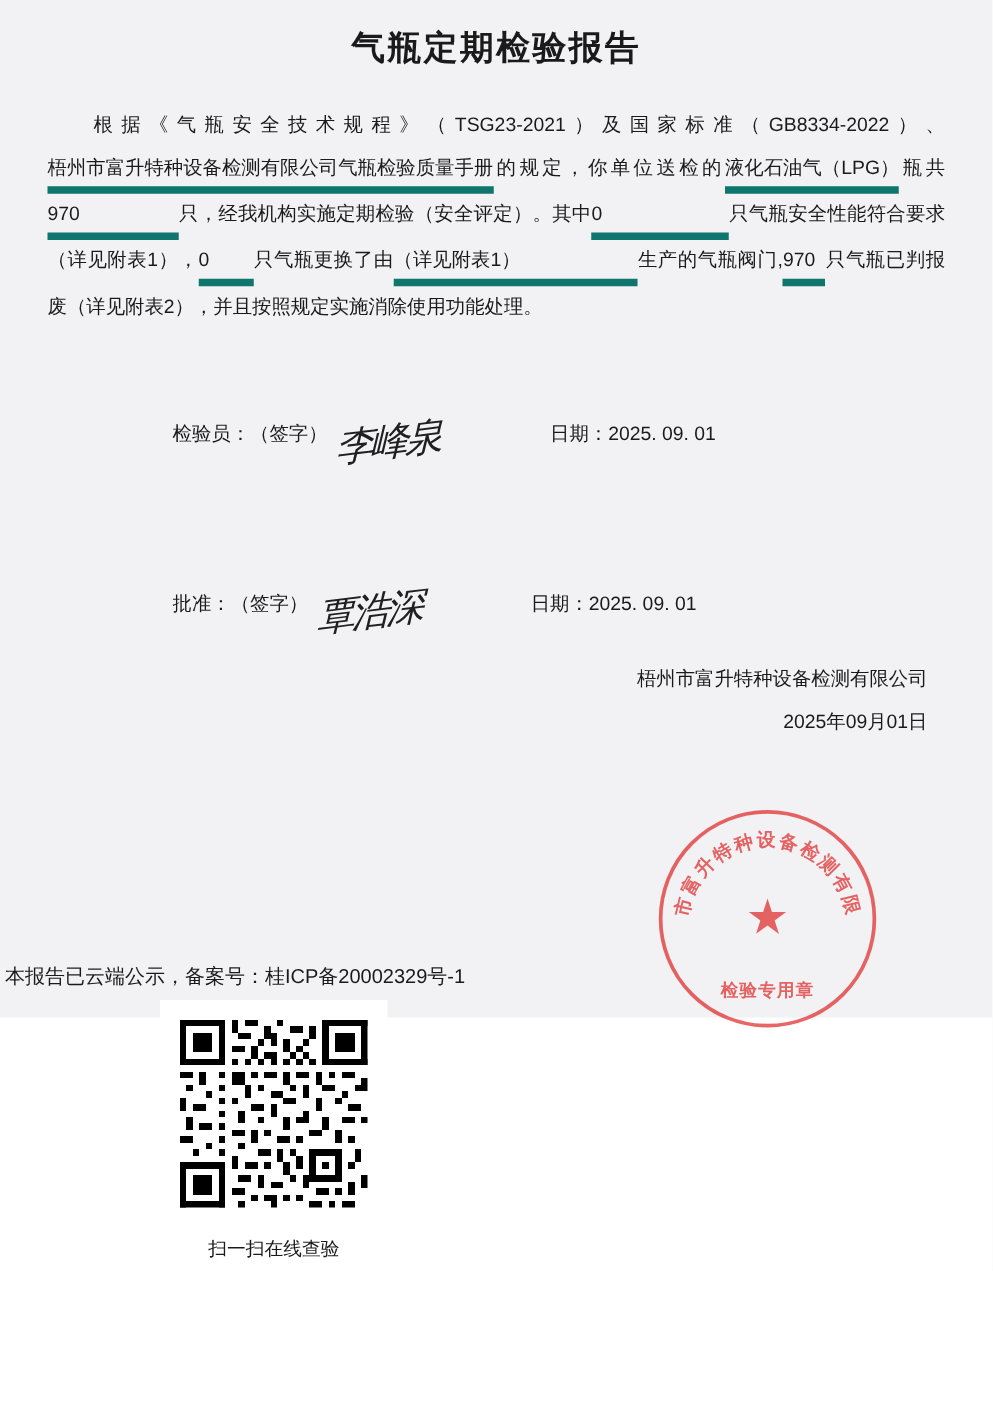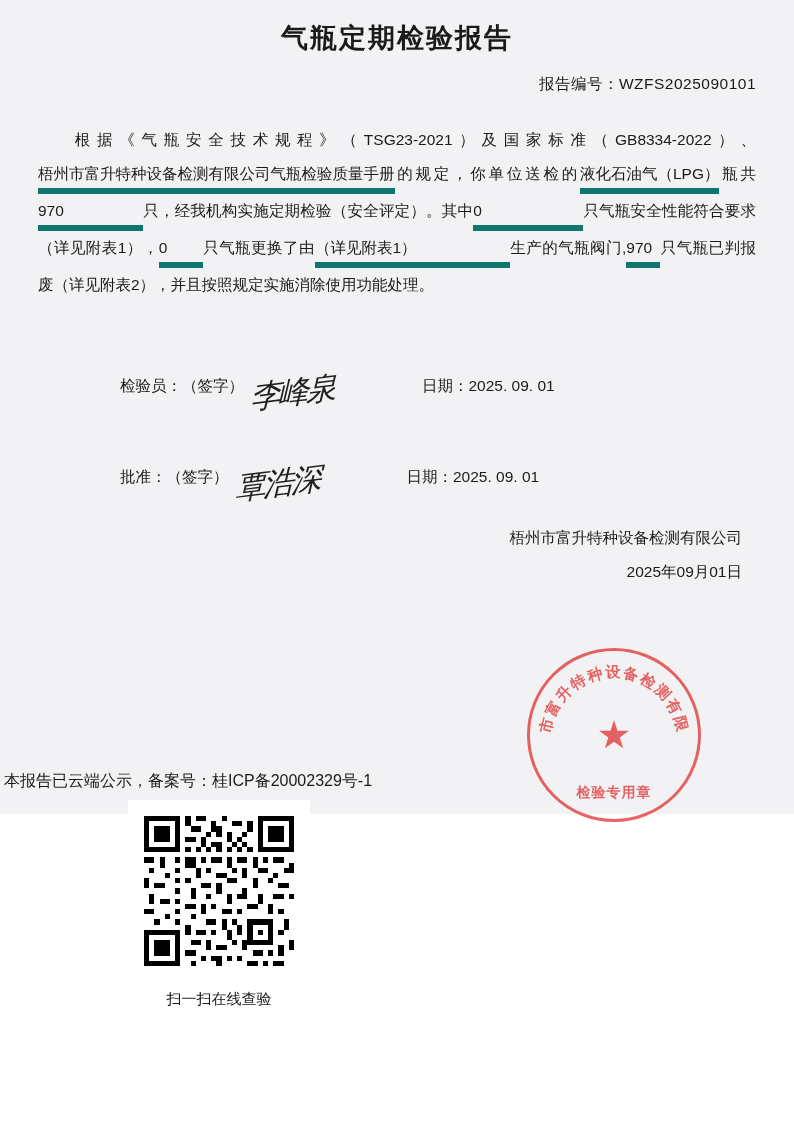--- a/index.html
+++ b/index.html
@@ -74,21 +74,21 @@
   .u.gas      { min-width: 120px; }
   .u.total    { min-width: 105px; }
   .u.ok       { min-width: 110px; }
   .u.valve0   { min-width: 44px; }
   .u.maker    { min-width: 195px; }
   .u.scrap    { min-width: 34px; }
 
   
   .sig-block {
     position: relative;
-    padding: 0 32px;
+    padding: 0 50px;
     font-size: 15.5px;
     font-family: "Liberation Sans", "DejaVu Sans", sans-serif;
   }
   .sig-row {
     display: flex;
     align-items: flex-start;
   }
   .sig-label {
     margin-left: 88px;
     white-space: nowrap;
@@ -108,21 +108,21 @@
     color: #202020;
     transform: rotate(-7deg) skewX(-7deg);
     letter-spacing: -3px;
     white-space: nowrap;
   }
   .sig-date {
     margin-left: 18px;
     white-space: nowrap;
   }
   .sig-1 { margin-top: 74px; }
-  .sig-2 { margin-top: 51px; }
+  .sig-2 { margin-top: 96px; }
 
   
   .issuer {
     margin-top: 14px;
     padding-right: 52px;
     text-align: right;
     font-size: 15.5px;
     line-height: 34px;
     font-family: "Liberation Sans", "DejaVu Sans", sans-serif;
   }
@@ -209,23 +209,20 @@
     font-family: "Liberation Sans", "DejaVu Sans", sans-serif;
   }
 </style>
 </head>
 <body>
 
 <div class="page">
 
   <div class="title">气瓶定期检验报告</div>
 
-  <div class="report-no">
-    <span>报告编号：</span><span>WZFS2025090101</span>
-  </div>
 
   <div class="body-wrap">
 
 
     <div class="para">
       <span class="indent"></span><span>根据《气瓶安全技术规程》（TSG23-2021）及国家标准（GB8334-2022）、</span><span class="u manual">梧州市富升特种设备检测有限公司气瓶检验质量手册</span><span>的规定，你单位送检的</span><span class="u gas">液化石油气（LPG）</span><span>瓶共</span><span class="u total">970</span><span>只，经我机构实施定期检验（安全评定）。其中</span><span class="u ok">0</span><span>只气瓶安全性能符合要求（详见附表1），</span><span class="u valve0">0</span><span>只气瓶更换了由</span><span class="u maker">（详见附表1）</span><span>生产的气瓶阀门,</span><span class="u scrap">970</span><span>只气瓶已判报废（详见附表2），并且按照规定实施消除使用功能处理。</span>
     </div>
   </div>
 
   <div class="sig-block sig-1">

